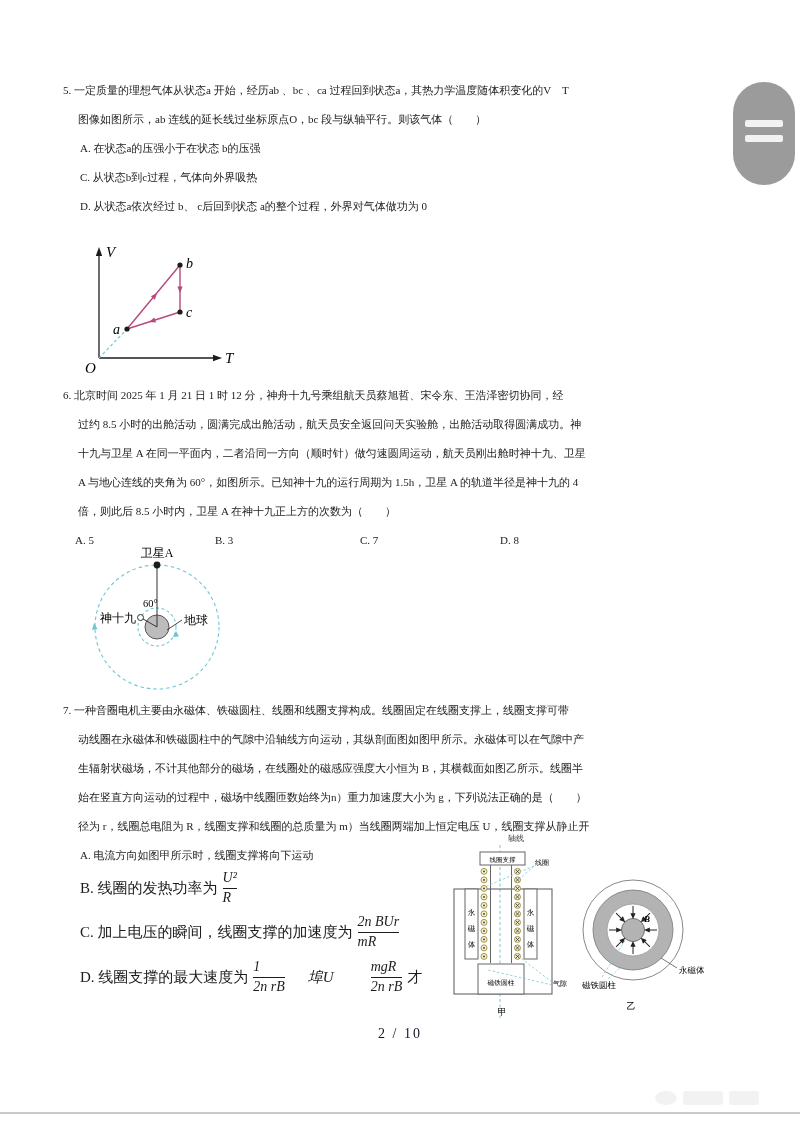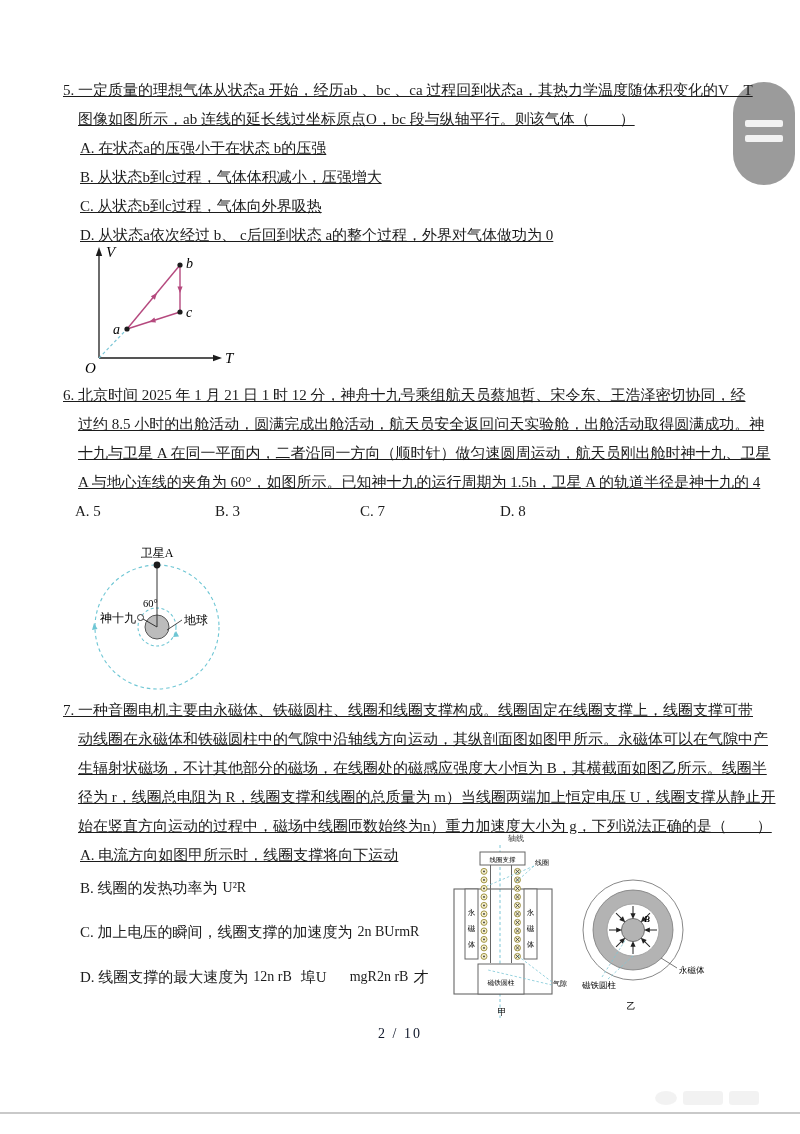--- a/index.html
+++ b/index.html
@@ -1,31 +1,31 @@
 <!DOCTYPE html>
 <html><head>
 <meta charset="utf-8">
 <style>
   html,body{margin:0;padding:0;}
   body{
     width:800px;height:1134px;position:relative;background:#ffffff;overflow:hidden;
     font-family:"Liberation Serif","DejaVu Serif",serif;color:#1c1c1c;
   }
   .abs{position:absolute;}
-  .textblock{font-size:15px;line-height:29px;width:700px;text-decoration:underline;}
+  .textblock{font-size:11px;line-height:29px;width:700px;}
   .line{white-space:nowrap;}
   .cont{padding-left:15px;}
   .opt{padding-left:17px;}
   .optrow{position:relative;height:29px;}
   .optrow span{position:absolute;top:0;}
   .fracrow{display:flex;align-items:center;font-size:15px;height:44px;}
-  .frac{display:inline-flex;flex-direction:row;align-items:flex-start;
-        font-size:14px;line-height:1.15;margin:0 5px;}
+  .frac{display:inline-flex;flex-direction:column;align-items:flex-start;
+        font-style:italic;font-size:14px;line-height:1.15;margin:0 5px;}
   .frac .bar{align-self:stretch;border-top:1.4px solid #1c1c1c;margin:1.5px 0;height:0;}
-  .mid-it{margin:0 4px;}
+  .mid-it{font-style:italic;margin:0 18px;}
   .menu-pill{
     position:absolute;left:733px;top:82px;width:62px;height:103px;background:#9b9b9b;
     border-radius:31px;cursor:pointer;
   }
   .menu-pill .bar{position:absolute;left:12px;width:38px;height:7px;background:#f2f2f2;border-radius:2px;}
   .menu-pill .bar.b1{top:38px;}
   .menu-pill .bar.b2{top:53px;}
   .footer{position:absolute;top:1026px;left:0;width:800px;text-align:center;
           font-size:14px;color:#0f172a;letter-spacing:2px;}
   .divider{position:absolute;top:1112px;left:0;width:800px;height:2px;background:#c9c9c9;}
@@ -40,21 +40,20 @@
 
 <div class="menu-pill">
   <span class="bar b1"></span>
   <span class="bar b2"></span>
 </div>
 
 <div class="abs textblock" style="left:63px;top:76px;">
   <div class="line">5. 一定质量的理想气体从状态a 开始，经历ab 、bc 、ca 过程回到状态a，其热力学温度随体积变化的V　T</div>
   <div class="line cont">图像如图所示，ab 连线的延长线过坐标原点O，bc 段与纵轴平行。则该气体（　　）</div>
   <div class="line opt">A. 在状态a的压强小于在状态 b的压强</div>
-  <div class="line opt">B. 从状态b到c过程，气体体积减小，压强增大</div>
   <div class="line opt">C. 从状态b到c过程，气体向外界吸热</div>
   <div class="line opt">D. 从状态a依次经过 b、 c后回到状态 a的整个过程，外界对气体做功为 0</div>
 </div>
 
 <svg class="abs" style="left:75px;top:240px;" width="165" height="138" viewBox="0 0 165 138">
 
   <line x1="24" y1="118" x2="24" y2="12" stroke="#1c1c1c" stroke-width="1.3"></line>
   <polygon points="24,7 20.8,16 27.2,16" fill="#1c1c1c"></polygon>
   <line x1="24" y1="118" x2="142" y2="118" stroke="#1c1c1c" stroke-width="1.3"></line>
   <polygon points="147,118 138,114.8 138,121.2" fill="#1c1c1c"></polygon>
@@ -78,20 +77,21 @@
   <text x="38" y="94" font-size="14" class="it">a</text>
   <text x="111" y="28" font-size="14" class="it">b</text>
   <text x="111" y="77" font-size="14" class="it">c</text>
 </svg>
 
 <div class="abs textblock" style="left:63px;top:381px;">
   <div class="line">6. 北京时间 2025 年 1 月 21 日 1 时 12 分，神舟十九号乘组航天员蔡旭哲、宋令东、王浩泽密切协同，经</div>
   <div class="line cont">过约 8.5 小时的出舱活动，圆满完成出舱活动，航天员安全返回问天实验舱，出舱活动取得圆满成功。神</div>
   <div class="line cont">十九与卫星 A 在同一平面内，二者沿同一方向（顺时针）做匀速圆周运动，航天员刚出舱时神十九、卫星</div>
   <div class="line cont">A 与地心连线的夹角为 60°，如图所示。已知神十九的运行周期为 1.5h，卫星 A 的轨道半径是神十九的 4</div>
+  <div class="line cont">倍，则此后 8.5 小时内，卫星 A 在神十九正上方的次数为（　　）</div>
   <div class="optrow">
     <span style="left:12px;">A. 5</span>
     <span style="left:152px;">B. 3</span>
     <span style="left:297px;text-align:center;">C. 7</span>
     <span style="left:437px;">D. 8</span>
   </div>
 </div>
 
 <svg class="abs" style="left:80px;top:545px;" width="175" height="152" viewBox="0 0 175 152">
   <circle cx="77" cy="82" r="62" fill="none" stroke="#6ec6d4" stroke-width="1.1" stroke-dasharray="3.5,3"></circle>
@@ -107,22 +107,22 @@
   <text x="63" y="62" font-size="10.5">60°</text>
   <text x="56" y="77" font-size="12" text-anchor="end">神十九</text>
   <line x1="87" y1="85" x2="102" y2="75" stroke="#333" stroke-width="0.9"></line>
   <text x="104" y="79" font-size="12">地球</text>
 </svg>
 
 <div class="abs textblock" style="left:63px;top:696px;">
   <div class="line">7. 一种音圈电机主要由永磁体、铁磁圆柱、线圈和线圈支撑构成。线圈固定在线圈支撑上，线圈支撑可带</div>
   <div class="line cont">动线圈在永磁体和铁磁圆柱中的气隙中沿轴线方向运动，其纵剖面图如图甲所示。永磁体可以在气隙中产</div>
   <div class="line cont">生辐射状磁场，不计其他部分的磁场，在线圈处的磁感应强度大小恒为 B，其横截面如图乙所示。线圈半</div>
+  <div class="line cont">始在竖直方向运动的过程中，磁场中线圈匝数始终为n）重力加速度大小为 g，下列说法正确的是（　　）</div>
   <div class="line cont">径为 r，线圈总电阻为 R，线圈支撑和线圈的总质量为 m）当线圈两端加上恒定电压 U，线圈支撑从静止开</div>
-  <div class="line cont">始在竖直方向运动的过程中，磁场中线圈匝数始终为n）重力加速度大小为 g，下列说法正确的是（　　）</div>
   <div class="line opt">A. 电流方向如图甲所示时，线圈支撑将向下运动</div>
 </div>
 
 <div class="abs fracrow" style="left:80px;top:866px;">
   <span>B. 线圈的发热功率为</span>
   <span class="frac">
     <span>U²</span>
     <span class="bar"></span>
     <span>R</span>
   </span>

